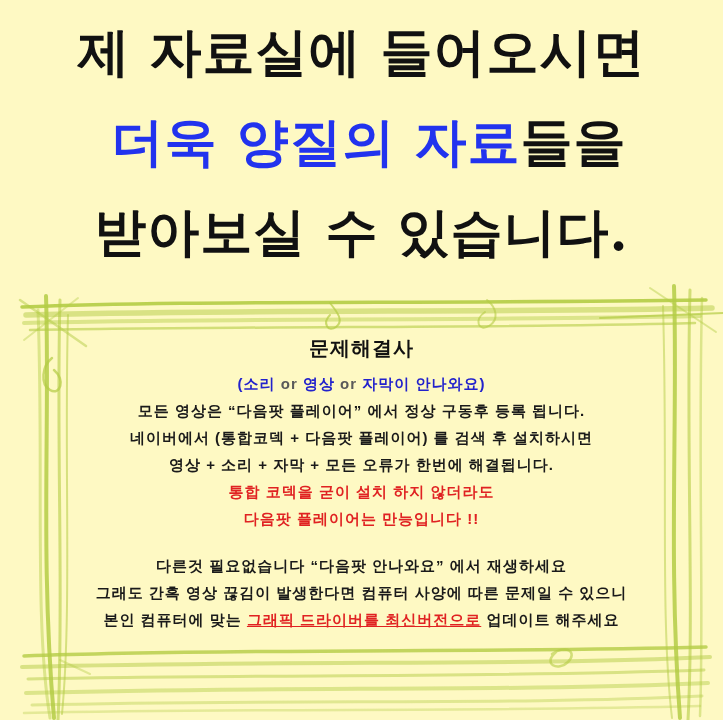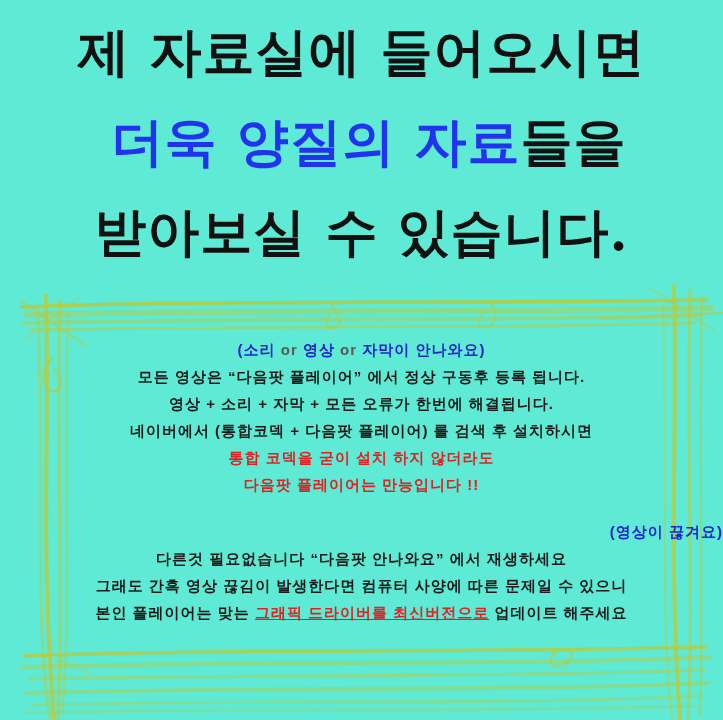--- a/index.html
+++ b/index.html
@@ -1,21 +1,21 @@
 <!DOCTYPE html>
 <html style="--ink: #111111; --blue-bright: #2233ee; --blue-small: #2222cc; --red: #e02222; --green: #b4cc45;"><head>
 <meta charset="utf-8">
 <style>
   * { margin: 0; padding: 0; box-sizing: border-box; }
   html, body { background: #ffffff; }
   .page {
     position: relative;
     width: 723px;
     height: 720px;
-    background: #5eead4;
+    background: #fef9c3;
     overflow: hidden;
     font-family: "Liberation Sans", sans-serif;
   }
 
   
   .headline {
     position: absolute;
     top: 22px;
     left: 0;
     width: 100%;
@@ -110,31 +110,31 @@
     <path d="M28,679 C260,674 480,678 704,670" stroke-width="3" opacity="0.5"></path>
     <path d="M26,693 C280,686 500,692 708,683" stroke-width="4" opacity="0.45"></path>
     <path d="M32,705 C300,699 520,705 702,696" stroke-width="3" opacity="0.4"></path>
     <path d="M24,713 C260,708 480,712 700,706" stroke-width="2.5" opacity="0.35"></path>
     <path d="M552,654 c14,-10 26,-2 16,8 c-10,10 -26,2 -12,-10" stroke-width="2.5" opacity="0.6"></path>
     <path d="M60,660 l30,14" stroke-width="2" opacity="0.4"></path>
   </svg>
 
   <div class="box-content">
 
+    <div class="box-title">문제해결사</div>
 
     <div class="box-line"><span class="t-blue">(소리 </span><span class="t-gray">or</span><span class="t-blue"> 영상 </span><span class="t-gray">or</span><span class="t-blue"> 자막이 안나와요)</span></div>
 
     <div class="box-line">모든 영상은  “다음팟 플레이어”  에서 정상 구동후 등록 됩니다.</div>
+    <div class="box-line">네이버에서 (통합코덱 + 다음팟 플레이어) 를 검색 후 설치하시면</div>
     <div class="box-line">영상 + 소리 + 자막 + 모든 오류가 한번에 해결됩니다.</div>
-    <div class="box-line">네이버에서 (통합코덱 + 다음팟 플레이어) 를 검색 후 설치하시면</div>
     <div class="box-line t-red">통합 코덱을 굳이 설치 하지 않더라도</div>
     <div class="box-line t-red">다음팟 플레이어는 만능입니다 !!</div>
 
     <div class="section-gap"></div>
 
-    <div class="box-line t-blue">(영상이 끊겨요)</div>
     <div class="box-line">다른것 필요없습니다  “다음팟 안나와요” 에서 재생하세요</div>
     <div class="box-line">그래도 간혹 영상 끊김이 발생한다면 컴퓨터 사양에 따른 문제일 수 있으니</div>
-    <div class="box-line"><span>본인 플레이어는 맞는 </span><span class="t-red t-underline">그래픽 드라이버를 최신버전으로</span><span> 업데이트 해주세요</span></div>
+    <div class="box-line"><span>본인 컴퓨터에 맞는 </span><span class="t-red t-underline">그래픽 드라이버를 최신버전으로</span><span> 업데이트 해주세요</span></div>
 
   </div>
 
 </div>
 
 </body></html>

